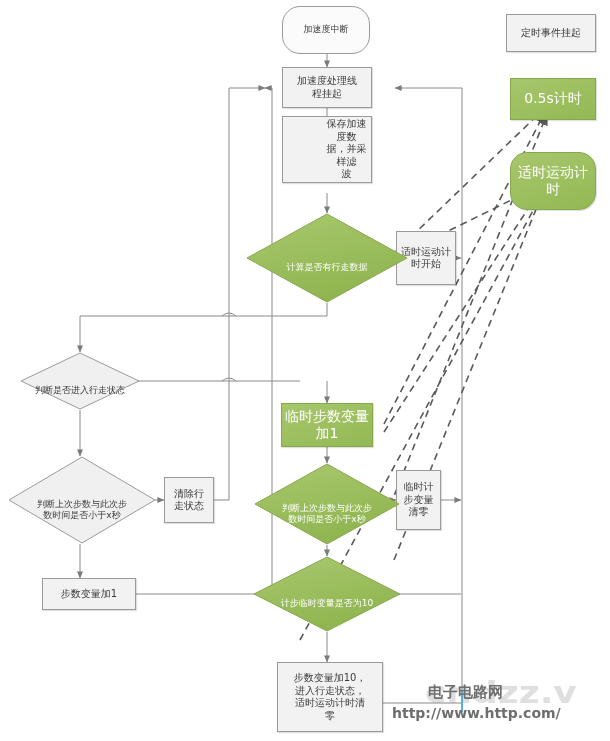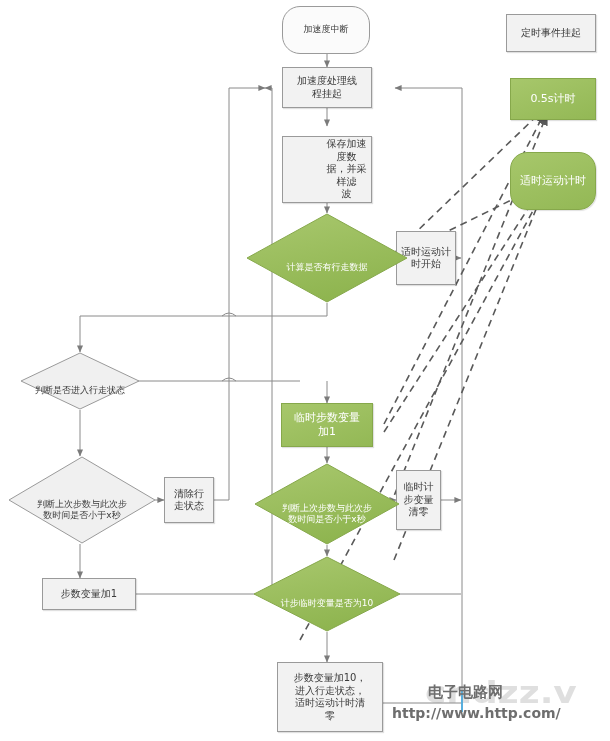--- a/index.html
+++ b/index.html
@@ -47,21 +47,21 @@
     border: 1px solid #9a9a9a;
     color: #3b3b3b;
     font-size: 10px;
     box-shadow: 1px 1px 1px rgba(0,0,0,0.12);
   }
   
   .box-green {
     background: linear-gradient(160deg, #a7c76b 0%, #93b855 100%);
     border: 1px solid #86a84b;
     color: #ffffff;
-    font-size: 11px;
+    font-size: 14px;
     box-shadow: 1px 1px 1px rgba(0,0,0,0.12);
   }
   
   .box-term {
     background: #fbfbfb;
     border: 1px solid #9a9a9a;
     border-radius: 18px;
     color: #3b3b3b;
     font-size: 9px;
   }
@@ -184,21 +184,21 @@
 
   <div class="node box-term" style="left:282px; top:6px; width:88px; height:48px;">
     <span class="txt">加速度中断</span>
   </div>
 
   <div class="node box-grey" style="left:282px; top:67px; width:90px; height:41px;">
     <span class="txt">加速度处理线
 程挂起</span>
   </div>
 
-  <div class="node box-grey" style="left:282px; top:136px; width:90px; height:67px;padding-left:39px;">
+  <div class="node box-grey" style="left:282px; top:116px; width:90px; height:67px;padding-left:39px;">
     <span class="txt">保存加速度数
 据，并采样滤
 波</span>
   </div>
 
   <div class="node diamond green" style="left:246px; top:213px; width:162px; height:90px;">
     <svg class="shape" viewBox="0 0 162 90" preserveAspectRatio="none">
       <defs>
           <linearGradient id="g4" x1="0" y1="0" x2="0.4" y2="1">
         <stop offset="0%" stop-color="#a9c86e"></stop>

